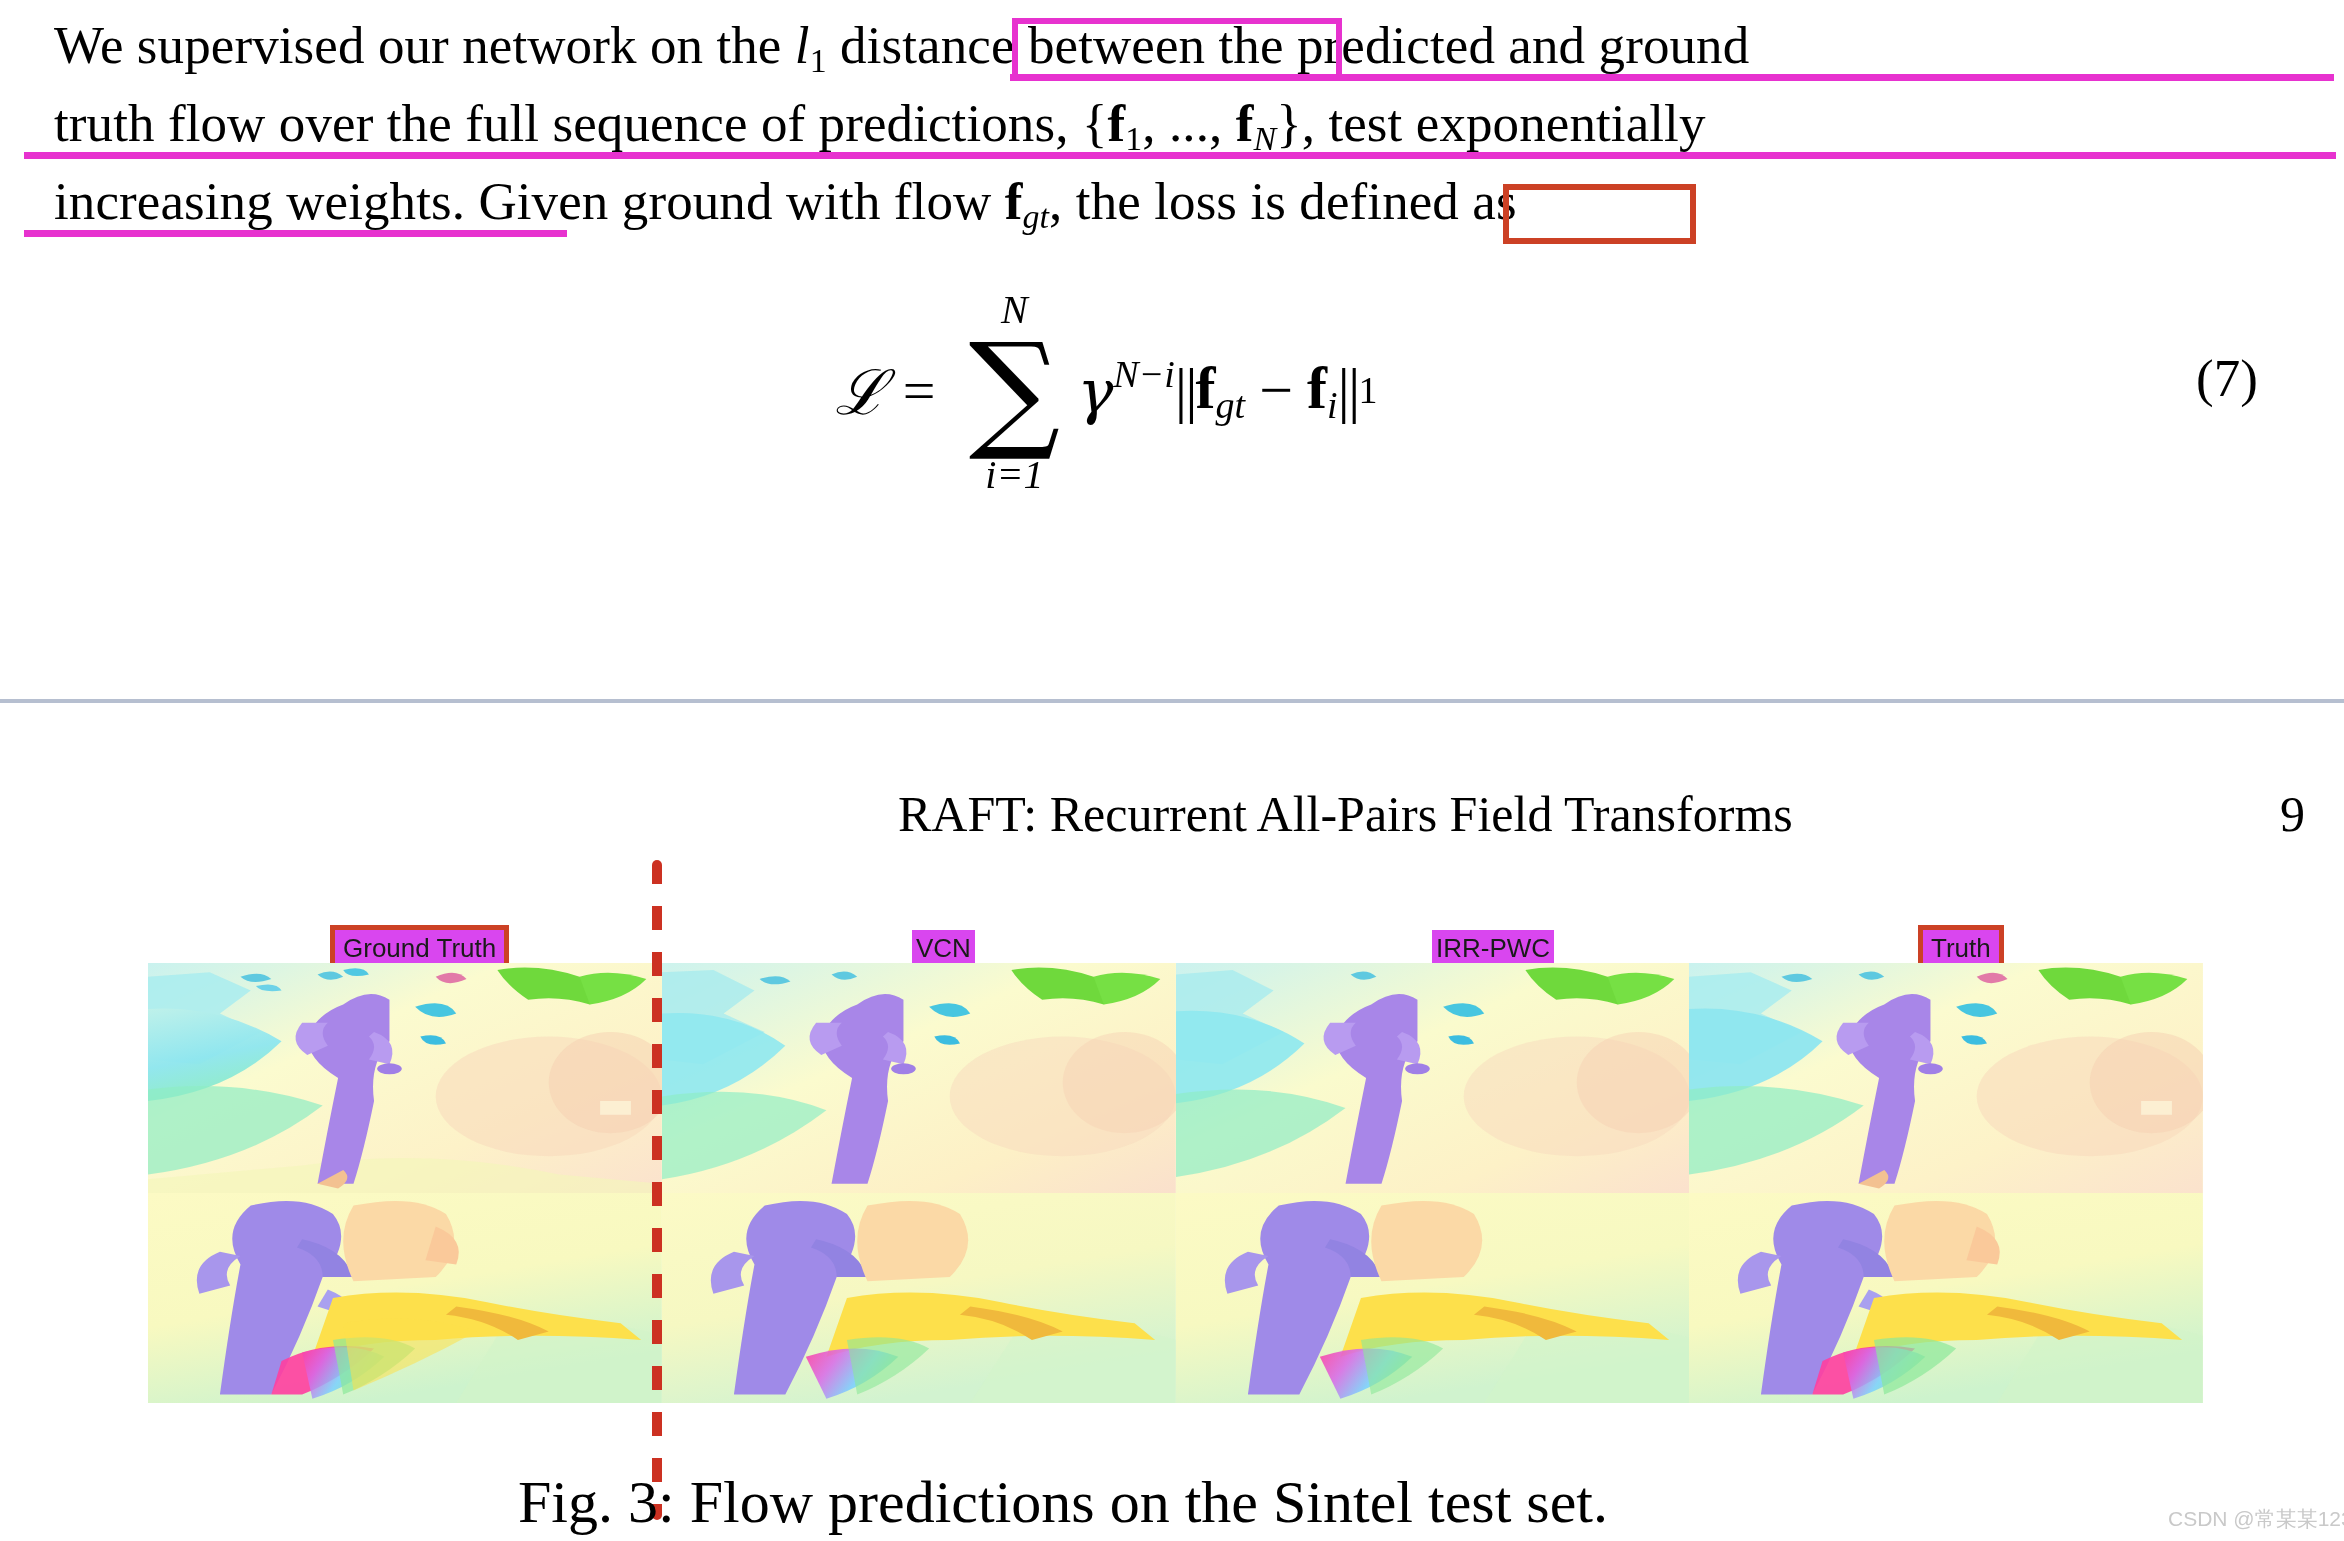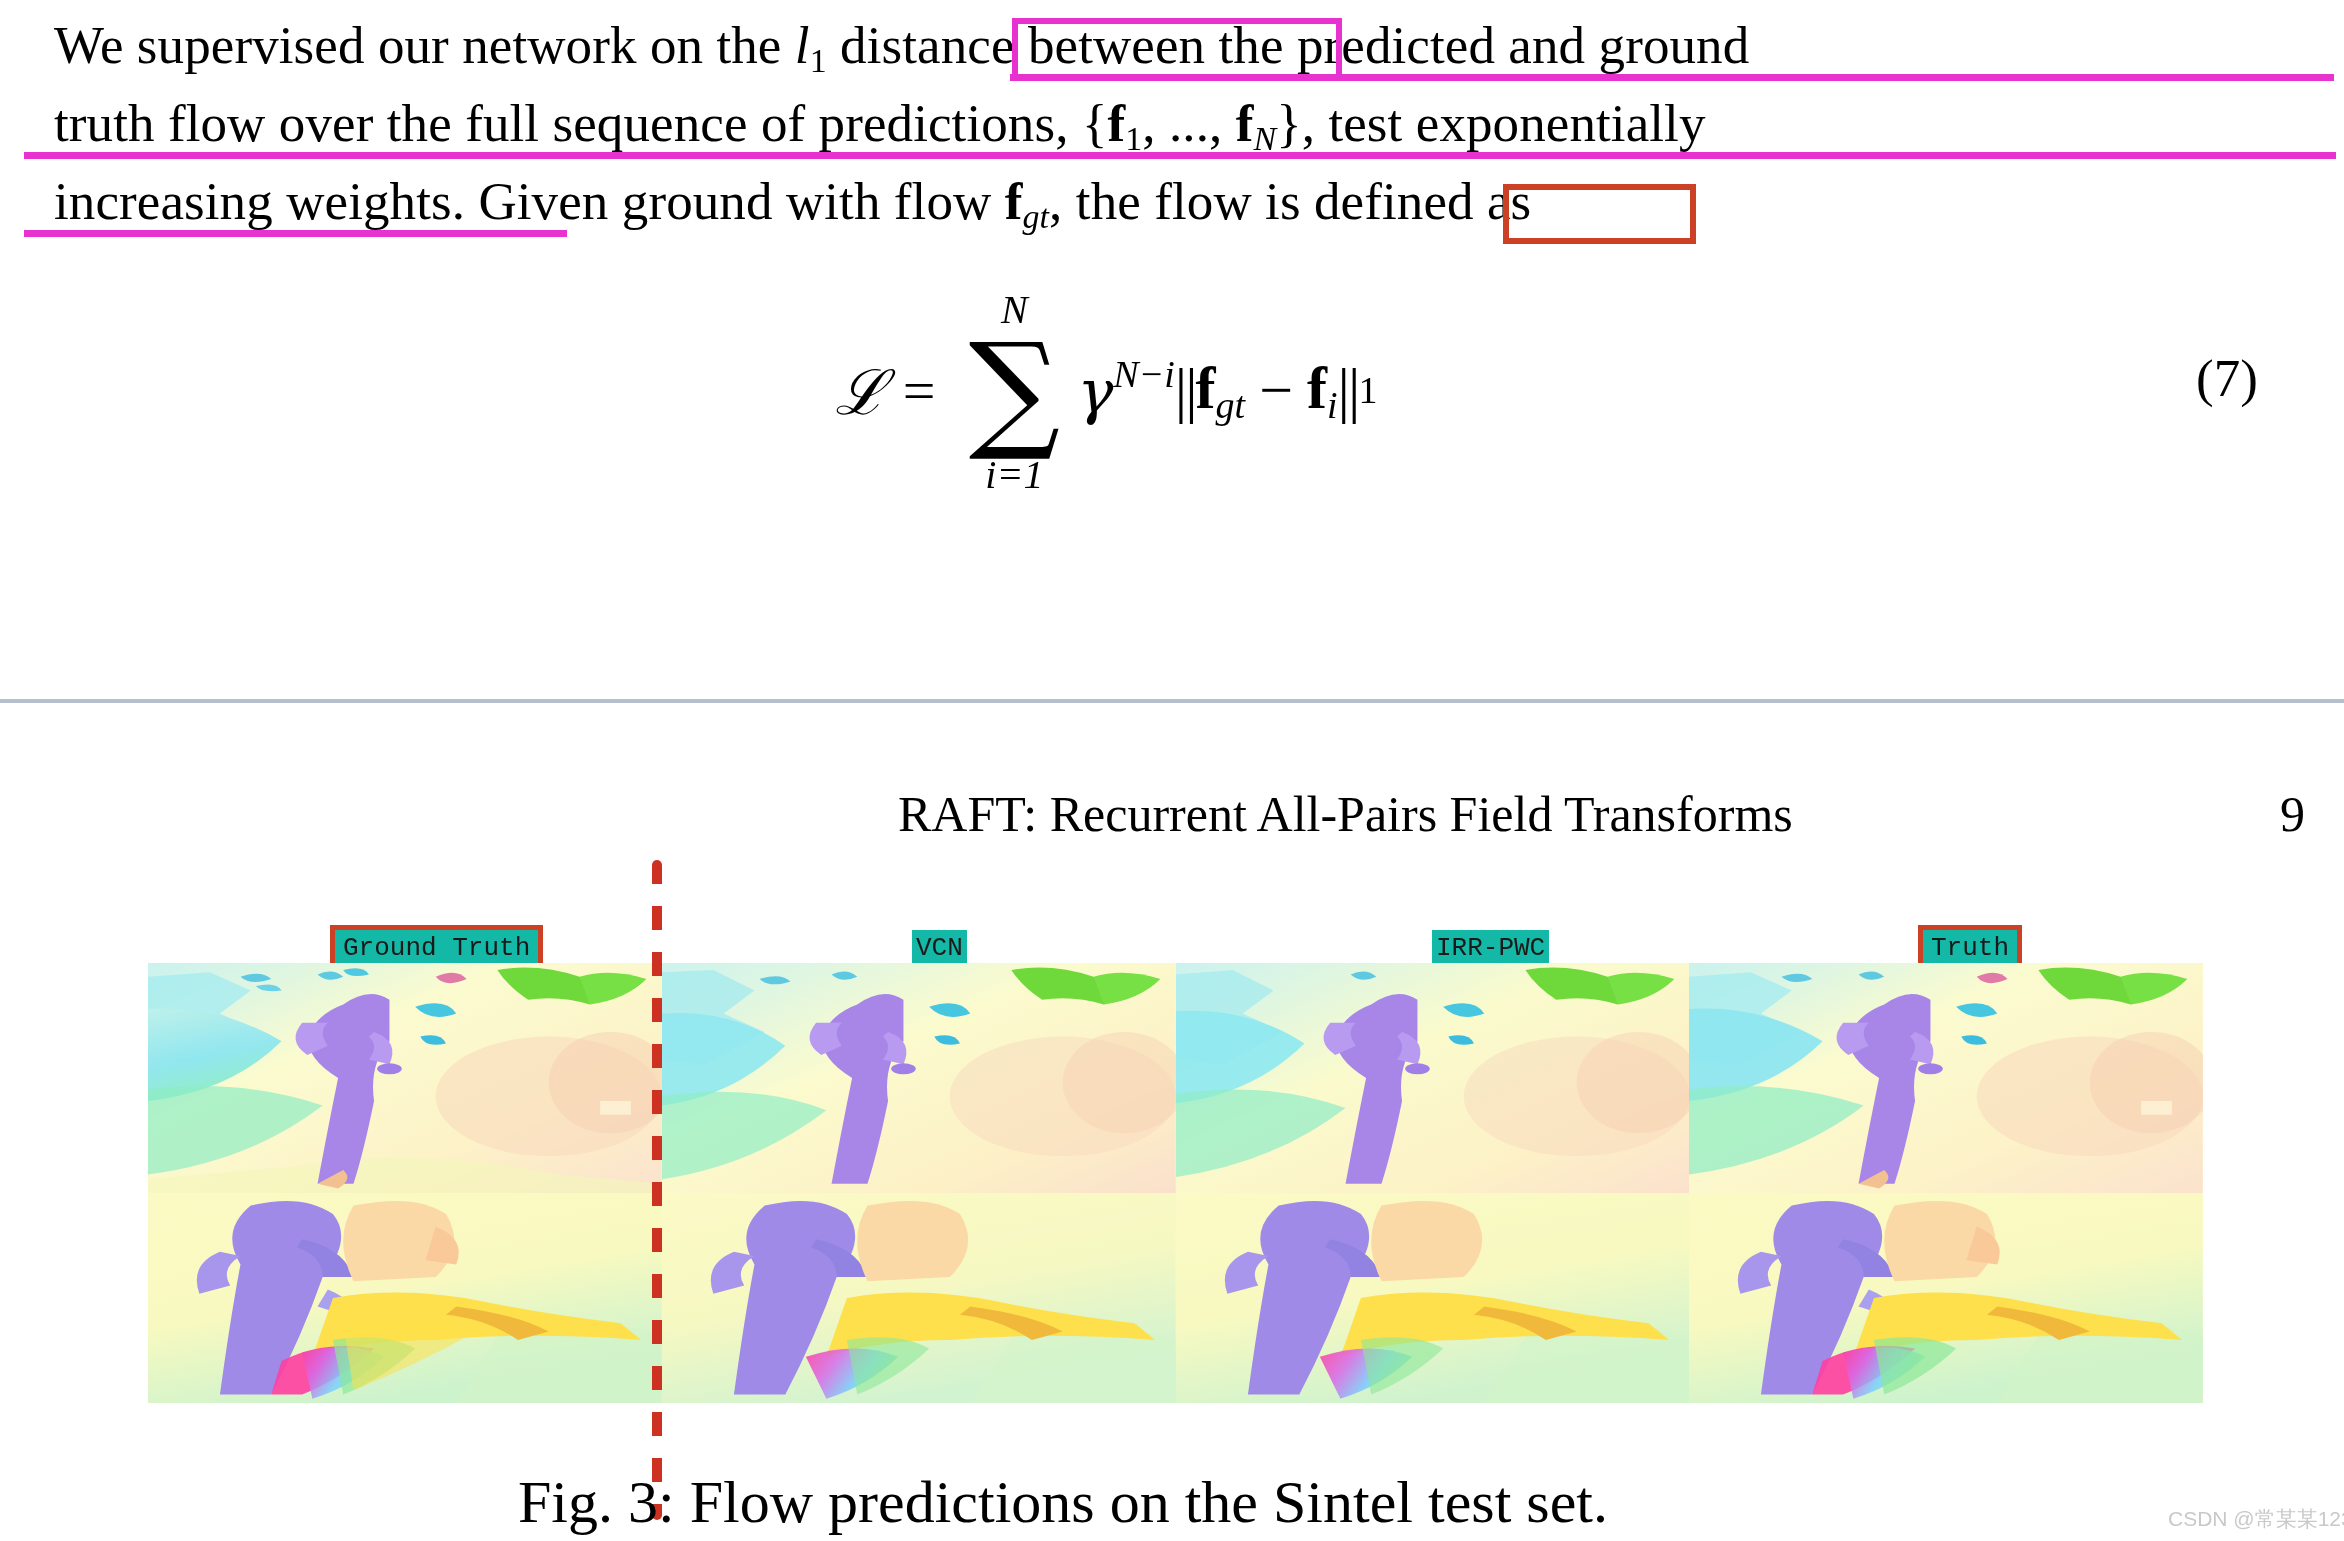--- a/index.html
+++ b/index.html
@@ -164,26 +164,26 @@
   #page-number {
     position: absolute;
     left: 2280px;
     top: 785px;
     font-size: 50px;
   }
 
   
   .col-label {
     position: absolute;
-    font-family: Liberation Mono, monospace;
+    font-family: Liberation Sans, sans-serif;
     font-size: 26px;
     color: #1a1a1a;
     white-space: nowrap;
     text-align: center;
-    background: #14b8a6;
+    background: #d946ef;
   }
   .col-label.boxed {
     border: 5px solid #cc4125;
     padding: 3px 8px 5px 8px;
   }
   .col-label.plain { padding: 3px 4px; }
 
   #label-gt   { left: 330px;  top: 925px; }
   #label-vcn  { left: 912px;  top: 930px; }
   #label-irr  { left: 1432px; top: 930px; }
@@ -252,21 +252,21 @@
 
   <div class="para-line" id="line1">
     <span>We supervised our network on the </span><span><span class="ital">l</span><span class="subn">1</span>&nbsp;distance</span><span> between the predicted and ground</span>
   </div>
 
   <div class="para-line" id="line2">
     <span>truth flow over the full sequence of predictions, </span><span>{<span class="bf">f</span><span class="subn">1</span>, ..., <span class="bf">f</span><span class="sub">N</span>}</span><span>, test exponentially</span>
   </div>
 
   <div class="para-line" id="line3">
-    <span>increasing weights. Given ground with flow </span><span><span class="bf">f</span><span class="sub">gt</span></span><span>, </span><span>the flow</span><span> is defined as</span>
+    <span>increasing weights. Given ground with flow </span><span><span class="bf">f</span><span class="sub">gt</span></span><span>, </span><span>the loss</span><span> is defined as</span>
   </div>
 
   <div class="pink-box" style="left:1012px; top:18px; width:330px; height:62px;"></div>
 
   <div class="pink-rule" style="left:1010px; top:74px; width:1324px;"></div>
 
   <div class="pink-rule" style="left:24px; top:152px; width:2312px;"></div>
 
   <div class="pink-rule" style="left:24px; top:230px; width:543px;"></div>
 

